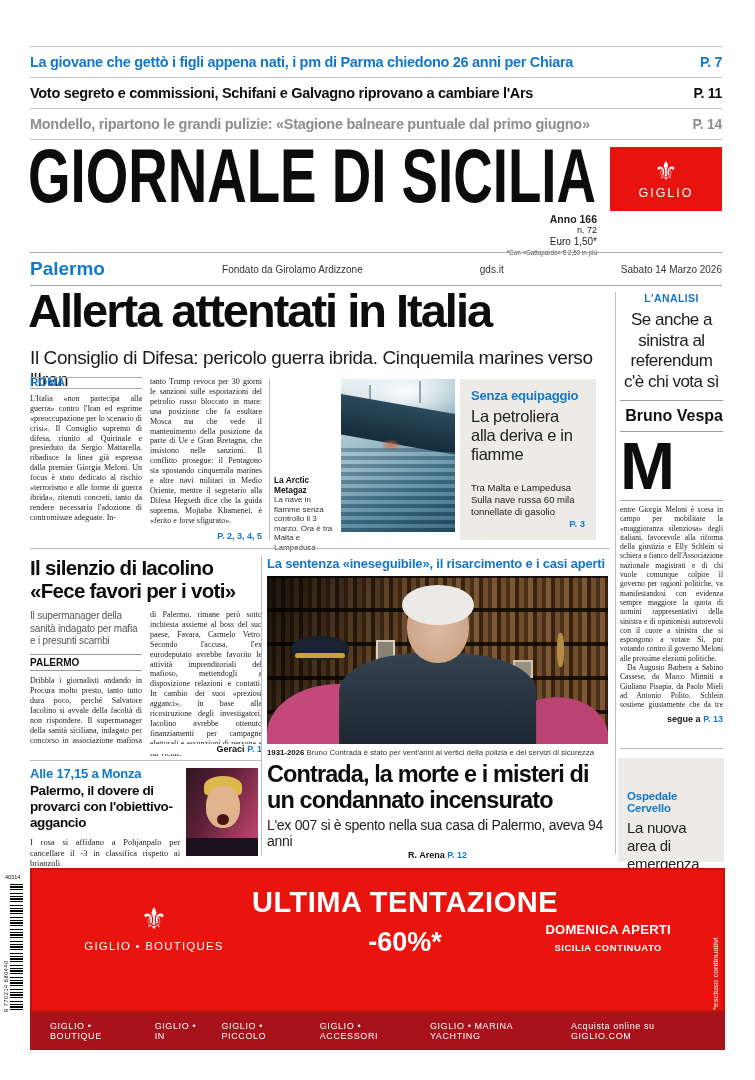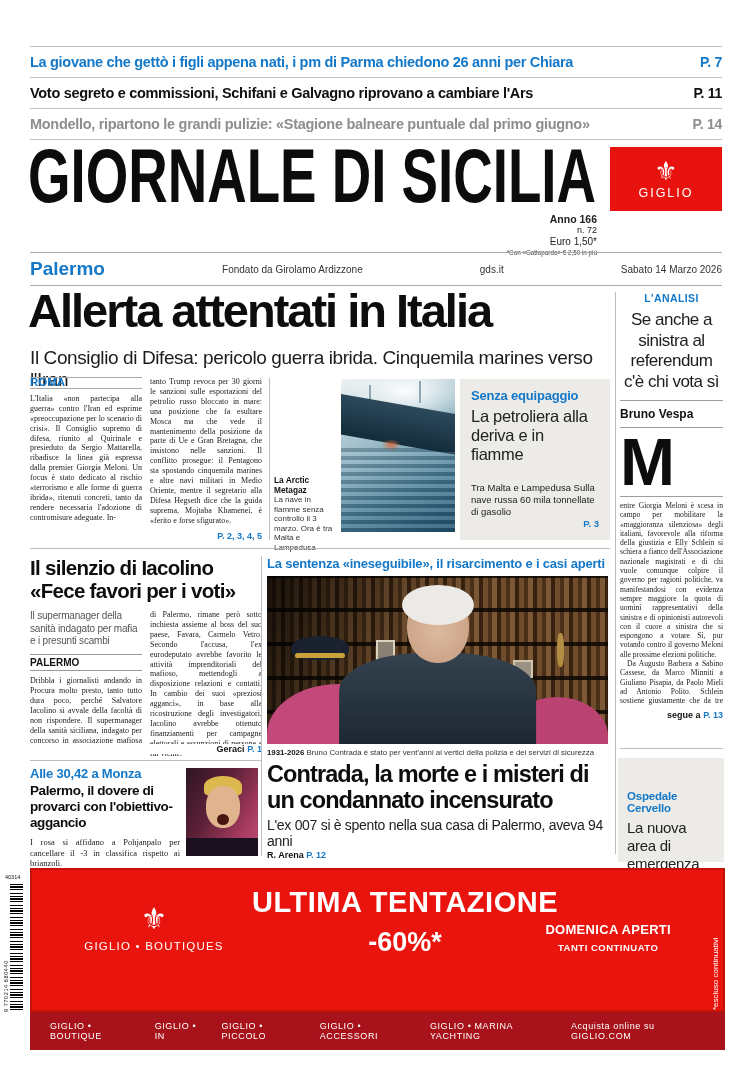--- a/index.html
+++ b/index.html
@@ -61,21 +61,21 @@
       background:radial-gradient(ellipse at 50% 40%,rgba(255,255,255,.95),rgba(255,255,255,0) 70%);}
   .hull{position:absolute;top:26px;left:-14px;width:150px;height:40px;transform:rotate(10deg);
       background:linear-gradient(#2c4a5c,#142c3b);}
   .mast{position:absolute;width:2px;height:22px;background:#8fa6ae;top:6px;}
   .fire{position:absolute;left:40px;top:60px;width:20px;height:12px;border-radius:50%;
       background:radial-gradient(rgba(216,106,58,.9),rgba(216,106,58,0) 70%);}
   .sea{position:absolute;bottom:0;left:0;right:0;height:55%;
       background:repeating-linear-gradient(180deg,rgba(12,44,64,.30) 0 4px,rgba(170,205,220,.22) 4px 8px);}
 
   
-  .tanker-box{left:460px;top:379px;width:150px;height:161px;background:#edebe7;
+  .tanker-box{left:460px;top:379px;width:136px;height:161px;background:#edebe7;
               padding:9px 11px;box-sizing:border-box;}
   .box-kicker{color:#1478c8;font-weight:bold;font-size:13px;letter-spacing:-0.2px;}
   .box-headline{font-size:16.5px;line-height:19px;color:#222;margin-top:4px;letter-spacing:-0.3px;}
   .box-body{margin-top:18px;font-size:9.5px;line-height:12px;color:#222;}
   .box-page{text-align:right;color:#1478c8;font-weight:bold;font-size:9.5px;}
 
   
   .iacolino{left:30px;top:556px;width:232px;}
   .iac-headline{font-size:20.5px;font-weight:bold;letter-spacing:-0.7px;line-height:23px;color:#0d0d0d;}
   .iac-cols{display:flex;gap:8px;margin-top:8px;}
@@ -105,41 +105,41 @@
   .hair{position:absolute;top:-6px;left:-5px;right:-5px;height:40px;background:#eceae6;border-radius:50%;}
   .hat{position:absolute;left:7%;top:36%;width:58px;height:24px;background:#19222e;border-radius:50% 50% 40% 40%;}
   .hat::after{content:"";position:absolute;bottom:2px;left:4px;right:4px;height:5px;background:#c9a23a;border-radius:3px;}
   .frame1{position:absolute;left:32%;top:38%;width:15px;height:22px;background:#8a8074;border:2px solid #d9d2bd;}
   .frame2{position:absolute;right:22%;top:50%;width:16px;height:14px;background:#9a9184;border:2px solid #cfc6ad;}
   .statue{position:absolute;right:13%;top:34%;width:7px;height:34px;background:#b38d43;border-radius:40%;}
   .con-caption{margin-top:4px;font-size:7.8px;color:#333;}
   .con-caption b{color:#111;}
   .con-headline{font-size:23.5px;font-weight:bold;letter-spacing:-0.9px;line-height:26px;color:#0d0d0d;margin-top:4px;}
   .con-subhead{font-size:14px;color:#222;letter-spacing:-0.3px;margin-top:4px;}
-  .con-byline{text-align:left;font-size:9px;font-weight:bold;margin-top:1px;}
+  .con-byline{text-align:center;font-size:9px;font-weight:bold;margin-top:1px;}
 
   
   .monza{left:30px;top:766px;width:150px;}
   .monza-kicker{color:#1478c8;font-weight:bold;font-size:13px;letter-spacing:-0.2px;}
   .monza-headline{font-weight:bold;font-size:13.5px;line-height:16px;letter-spacing:-0.4px;margin-top:2px;color:#0d0d0d;}
   .monza-body{font-family:"Liberation Serif",serif;font-size:8.5px;line-height:10.5px;text-align:justify;margin-top:6px;color:#1a1a1a;}
   .monza-byline{font-size:8.5px;font-weight:bold;margin-top:1px;}
   .monza-photo{left:186px;top:768px;width:72px;height:88px;overflow:hidden;
       background:linear-gradient(120deg,#2e1622 0%,#5e2038 40%,#a43a5e 75%,#c74e78 100%);}
   .mp-hair{position:absolute;top:8px;left:18px;width:38px;height:20px;background:#ddb84e;border-radius:50% 50% 20% 20%;}
   .mp-face{position:absolute;top:18px;left:20px;width:34px;height:42px;background:#e0b48e;border-radius:46%;}
   .mp-mouth{position:absolute;top:46px;left:31px;width:12px;height:11px;background:#4a1410;border-radius:50%;}
   .mp-jersey{position:absolute;bottom:0;left:0;right:0;height:18px;background:#1b1020;}
 
   
   .analysis{left:620px;top:292px;width:103px;}
   .ana-kicker{color:#1478c8;font-weight:bold;font-size:10.5px;text-align:center;letter-spacing:.4px;}
   .ana-headline{font-size:17px;line-height:20.5px;text-align:center;letter-spacing:-0.5px;color:#1c1c1c;margin-top:6px;}
   .ana-rule{border-top:1px solid #9e9e9e;margin-top:8px;}
-  .ana-author{font-weight:bold;font-size:12px;text-align:left;margin:6px 0;}
+  .ana-author{font-weight:bold;font-size:16px;text-align:right;margin:6px 0;}
   .ana-drop{font-size:66px;line-height:60px;font-weight:bold;letter-spacing:-2px;color:#0d0d0d;padding:4px 0 2px;}
   .ana-body{font-family:"Liberation Serif",serif;font-size:7.6px;line-height:9.3px;text-align:justify;
             color:#1a1a1a;height:206px;overflow:hidden;margin-top:4px;}
   .ana-body p{margin:0 0 0;} .ana-body p+p{text-indent:7px;}
   .ana-more{text-align:right;font-weight:bold;font-size:9px;margin-top:3px;}
 
   .hospital-box{left:618px;top:758px;width:106px;height:104px;background:#edebe7;
                 padding:8px 9px;box-sizing:border-box;}
   .hos-kicker{color:#1478c8;font-weight:bold;font-size:11.5px;letter-spacing:-0.2px;margin-top:24px;}
   .hos-headline{font-size:15px;line-height:18px;color:#222;margin-top:5px;letter-spacing:-0.3px;}
@@ -292,21 +292,21 @@
     <div class="con-subhead">L'ex 007 si è spento nella sua casa di Palermo, aveva 94 anni</div>
     <div class="con-byline">
       <span>R. Arena</span>
       <span class="byline-page">P. 12</span>
     </div>
   </div>
 
   <div class="abs hrule" style="left:30px;top:760px;width:231px;"></div>
 
   <div class="abs monza">
-    <div class="monza-kicker">Alle 30,42 a Monza</div>
+    <div class="monza-kicker">Alle 17,15 a Monza</div>
     <div class="monza-headline">Palermo, il dovere di provarci con l'obiettivo-aggancio</div>
     <div class="monza-body">I rosa si affidano a Pohjanpalo per cancellare il -3 in classifica rispetto ai brianzoli.</div>
     <div class="monza-byline">
       <span>A. Arena, Orifici, Radicini</span>
       <span class="byline-page">P. 34-35</span>
     </div>
   </div>
   <div class="abs monza-photo">
     <div class="mp-hair"></div>
     <div class="mp-face"></div>
@@ -347,21 +347,21 @@
       <div class="ad-brand">
         <div class="lily">⚜</div>
         <div class="bname">GIGLIO • BOUTIQUES</div>
       </div>
       <div class="ad-center">
         <div class="ad-title">ULTIMA TENTAZIONE</div>
         <div class="ad-disc">-60%*</div>
       </div>
       <div class="ad-right">
         <div class="ad-r1">DOMENICA APERTI</div>
-        <div class="ad-r2">TANTI CONTINUATO</div>
+        <div class="ad-r2">SICILIA CONTINUATO</div>
       </div>
       <div class="ad-side">*escluso continuativi</div>
     </div>
     <div class="ad-bar">
       <span>GIGLIO • BOUTIQUE</span>
       <span>GIGLIO • IN</span>
       <span>GIGLIO • PICCOLO</span>
       <span>GIGLIO • ACCESSORI</span>
       <span>GIGLIO • MARINA YACHTING</span>
       <span class="ad-online">Acquista online su GIGLIO.COM</span>

